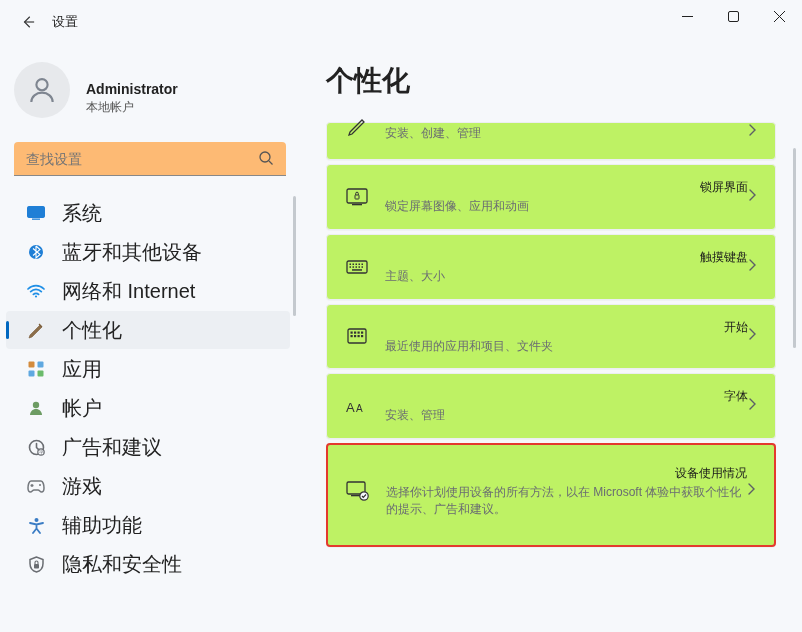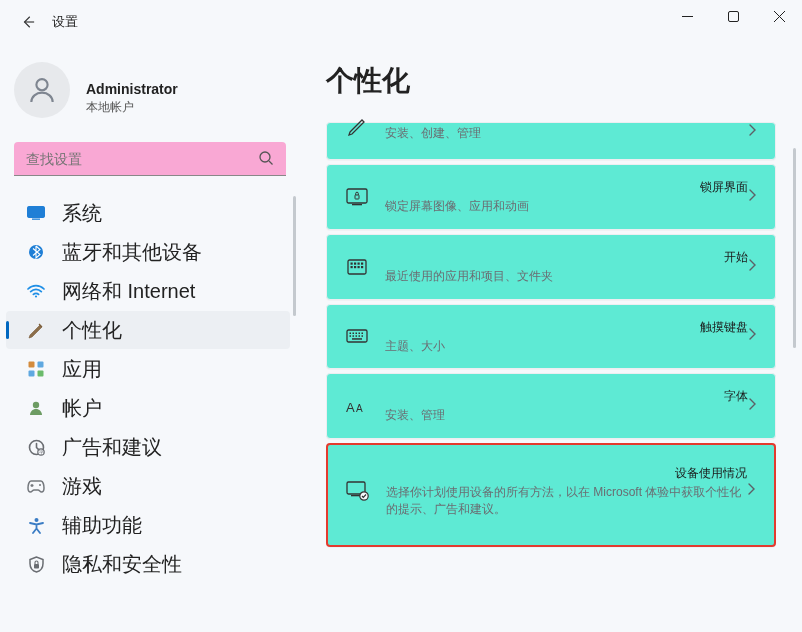--- a/index.html
+++ b/index.html
@@ -14,37 +14,37 @@
   .content-wrap { display: flex; height: calc(632px - 44px); }
   
   .sidebar { width: 300px; padding: 12px 0 0 0; }
   .profile { display: flex; align-items: center; padding: 6px 14px 20px 14px; }
   .avatar { width: 56px; height: 56px; border-radius: 50%; background: #e7e9ec; display: flex; align-items: center; justify-content: center; }
   .profile-text { margin-left: 16px; margin-top: 17px; }
   .profile-text .name { font-size: 14px; font-weight: 600; color: #222; }
   .profile-text .acct { font-size: 12px; color: #555; margin-top: 2px; }
   
   .search { margin: 4px 14px 18px 14px; position: relative; }
-  .search input { width: 100%; height: 34px; border: none; border-bottom: 1.5px solid #888; background: #f9a8d4; padding: 0 36px 0 12px; font-size: 14px; color: #555; outline: none; border-radius: 4px 4px 0 0; }
+  .search input { width: 100%; height: 34px; border: none; border-bottom: 1.5px solid #888; background: #fdba74; padding: 0 36px 0 12px; font-size: 14px; color: #555; outline: none; border-radius: 4px 4px 0 0; }
   .search .icon { position: absolute; right: 12px; top: 8px; color: #555; }
   
   .nav { position: relative; }
   .nav-scroll { position: absolute; right: 4px; top: 2px; width: 3px; height: 120px; background: #c4c9ce; border-radius: 2px; }
   .nav-item { display: flex; align-items: center; height: 38px; padding: 0 16px 0 20px; margin: 1px 10px 1px 6px; border-radius: 4px; cursor: pointer; position: relative; }
   .nav-item .icon-slot { width: 20px; height: 20px; display: flex; align-items: center; justify-content: center; margin-right: 16px; }
   .nav-item .label { font-size: 20px; color: #222; }
   .nav-item.selected { background: #eceff3; }
   .nav-item.selected::before { content: ""; position: absolute; left: 0; top: 10px; width: 3px; height: 18px; background: #0067c0; border-radius: 2px; }
   
   .main { flex: 1; padding: 18px 26px 0 26px; position: relative; overflow: hidden; }
   .main h1 { font-size: 28px; font-weight: 600; color: #222; margin-bottom: 22px; }
   .main-scroll { position: absolute; right: 6px; top: 104px; width: 3px; height: 200px; background: #c4c9ce; border-radius: 2px; }
   
   .items { display: flex; flex-direction: column; gap: 4px; }
-  .setting { background: #5eead4; border: 1px solid #eceef1; border-radius: 4px; display: flex; align-items: center; padding: 14px 18px 14px 2px; min-height: 64px; box-shadow: 0 1px 1px rgba(0,0,0,0.03); }
+  .setting { background: #bef264; border: 1px solid #eceef1; border-radius: 4px; display: flex; align-items: center; padding: 14px 18px 14px 2px; min-height: 64px; box-shadow: 0 1px 1px rgba(0,0,0,0.03); }
   .setting.partial { min-height: 38px; padding-top: 0; align-items: flex-start; }
   .setting.partial .setting-icon { margin-top: -8px; }
   .setting.highlight { border: 2.5px solid #e33a2e; padding-top: 20px; padding-bottom: 27px; }
   .setting-icon { width: 56px; display: flex; align-items: center; justify-content: center; color: #333; flex-shrink: 0; }
   .setting-text { flex: 1; }
   .setting-text .t { font-size: 12px; color: #1a1a1a; text-align: right; }
   .setting-text .d { font-size: 12px; color: #6a6d72; margin-top: 2px; line-height: 1.4; }
   .chev { color: #5c6066; flex-shrink: 0; }
 </style>
 </head>
@@ -230,42 +230,20 @@
           <div class="setting-text">
             <div class="t">锁屏界面</div>
             <div class="d">锁定屏幕图像、应用和动画</div>
           </div>
           <div class="chev"><svg width="9" height="14" viewBox="0 0 9 14">
               <path d="M2 2l5 5-5 5" stroke="#5c6066" stroke-width="1.4" fill="none" stroke-linecap="round"></path>
             </svg></div>
         </div>
         <div class="setting">
           <div class="setting-icon">
-            <svg width="20" height="16" viewBox="0 0 20 16">
-              <rect x="1" y="1" width="18" height="14" rx="1.5" fill="none" stroke="#333" stroke-width="1.3"></rect>
-              <rect x="3.5" y="3.5" width="2.2" height="2.2" fill="#333"></rect>
-              <rect x="7" y="3.5" width="2.2" height="2.2" fill="#333"></rect>
-              <rect x="10.5" y="3.5" width="2.2" height="2.2" fill="#333"></rect>
-              <rect x="14" y="3.5" width="2.2" height="2.2" fill="#333"></rect>
-              <rect x="3.5" y="7" width="2.2" height="2.2" fill="#333"></rect>
-              <rect x="7" y="7" width="2.2" height="2.2" fill="#333"></rect>
-              <rect x="10.5" y="7" width="2.2" height="2.2" fill="#333"></rect>
-              <rect x="14" y="7" width="2.2" height="2.2" fill="#333"></rect>
-            </svg>
-          </div>
-          <div class="setting-text">
-            <div class="t">开始</div>
-            <div class="d">最近使用的应用和项目、文件夹</div>
-          </div>
-          <div class="chev"><svg width="9" height="14" viewBox="0 0 9 14">
-              <path d="M2 2l5 5-5 5" stroke="#5c6066" stroke-width="1.4" fill="none" stroke-linecap="round"></path>
-            </svg></div>
-        </div>
-        <div class="setting">
-          <div class="setting-icon">
             <svg width="22" height="14" viewBox="0 0 22 14">
               <rect x="1" y="1" width="20" height="12" rx="1.5" fill="none" stroke="#333" stroke-width="1.3"></rect>
               <rect x="3.5" y="3.5" width="1.5" height="1.5" fill="#333"></rect>
               <rect x="6.5" y="3.5" width="1.5" height="1.5" fill="#333"></rect>
               <rect x="9.5" y="3.5" width="1.5" height="1.5" fill="#333"></rect>
               <rect x="12.5" y="3.5" width="1.5" height="1.5" fill="#333"></rect>
               <rect x="15.5" y="3.5" width="1.5" height="1.5" fill="#333"></rect>
               <rect x="3.5" y="6.3" width="1.5" height="1.5" fill="#333"></rect>
               <rect x="6.5" y="6.3" width="1.5" height="1.5" fill="#333"></rect>
               <rect x="9.5" y="6.3" width="1.5" height="1.5" fill="#333"></rect>
@@ -277,20 +255,42 @@
           <div class="setting-text">
             <div class="t">触摸键盘</div>
             <div class="d">主题、大小</div>
           </div>
           <div class="chev"><svg width="9" height="14" viewBox="0 0 9 14">
               <path d="M2 2l5 5-5 5" stroke="#5c6066" stroke-width="1.4" fill="none" stroke-linecap="round"></path>
             </svg></div>
         </div>
         <div class="setting">
           <div class="setting-icon">
+            <svg width="20" height="16" viewBox="0 0 20 16">
+              <rect x="1" y="1" width="18" height="14" rx="1.5" fill="none" stroke="#333" stroke-width="1.3"></rect>
+              <rect x="3.5" y="3.5" width="2.2" height="2.2" fill="#333"></rect>
+              <rect x="7" y="3.5" width="2.2" height="2.2" fill="#333"></rect>
+              <rect x="10.5" y="3.5" width="2.2" height="2.2" fill="#333"></rect>
+              <rect x="14" y="3.5" width="2.2" height="2.2" fill="#333"></rect>
+              <rect x="3.5" y="7" width="2.2" height="2.2" fill="#333"></rect>
+              <rect x="7" y="7" width="2.2" height="2.2" fill="#333"></rect>
+              <rect x="10.5" y="7" width="2.2" height="2.2" fill="#333"></rect>
+              <rect x="14" y="7" width="2.2" height="2.2" fill="#333"></rect>
+            </svg>
+          </div>
+          <div class="setting-text">
+            <div class="t">开始</div>
+            <div class="d">最近使用的应用和项目、文件夹</div>
+          </div>
+          <div class="chev"><svg width="9" height="14" viewBox="0 0 9 14">
+              <path d="M2 2l5 5-5 5" stroke="#5c6066" stroke-width="1.4" fill="none" stroke-linecap="round"></path>
+            </svg></div>
+        </div>
+        <div class="setting">
+          <div class="setting-icon">
             <svg width="22" height="18" viewBox="0 0 22 18">
               <text x="0" y="15" font-size="13" font-family="serif" fill="#333">A</text>
               <text x="10" y="15" font-size="10" font-family="serif" fill="#333">A</text>
             </svg>
           </div>
           <div class="setting-text">
             <div class="t">字体</div>
             <div class="d">安装、管理</div>
           </div>
           <div class="chev"><svg width="9" height="14" viewBox="0 0 9 14">

